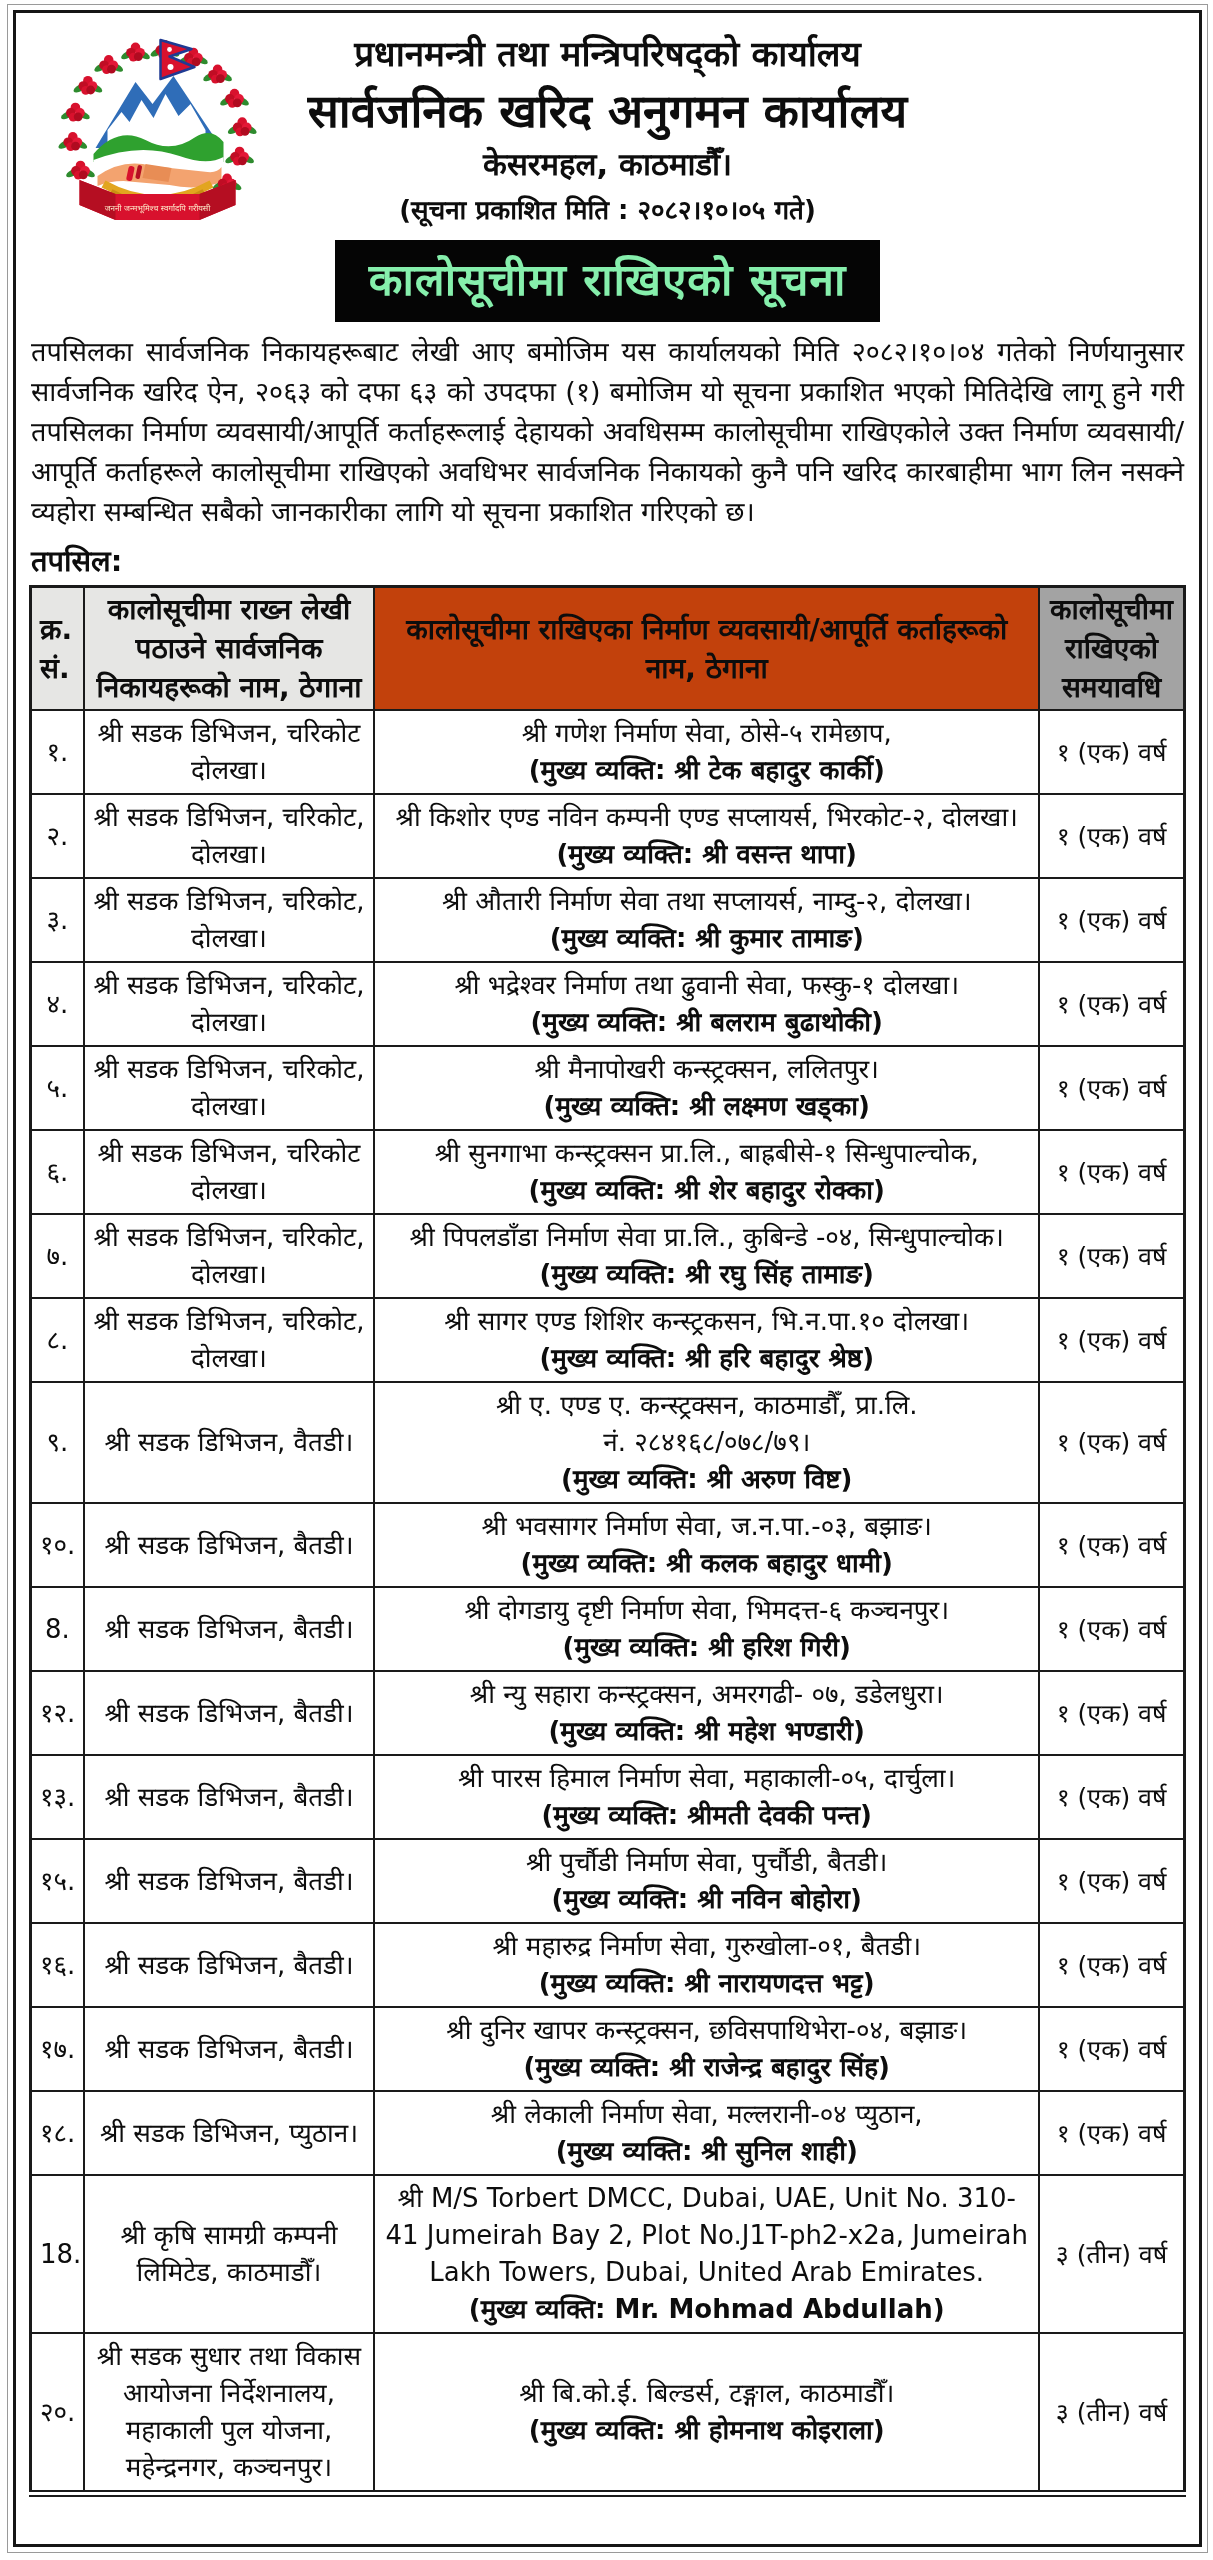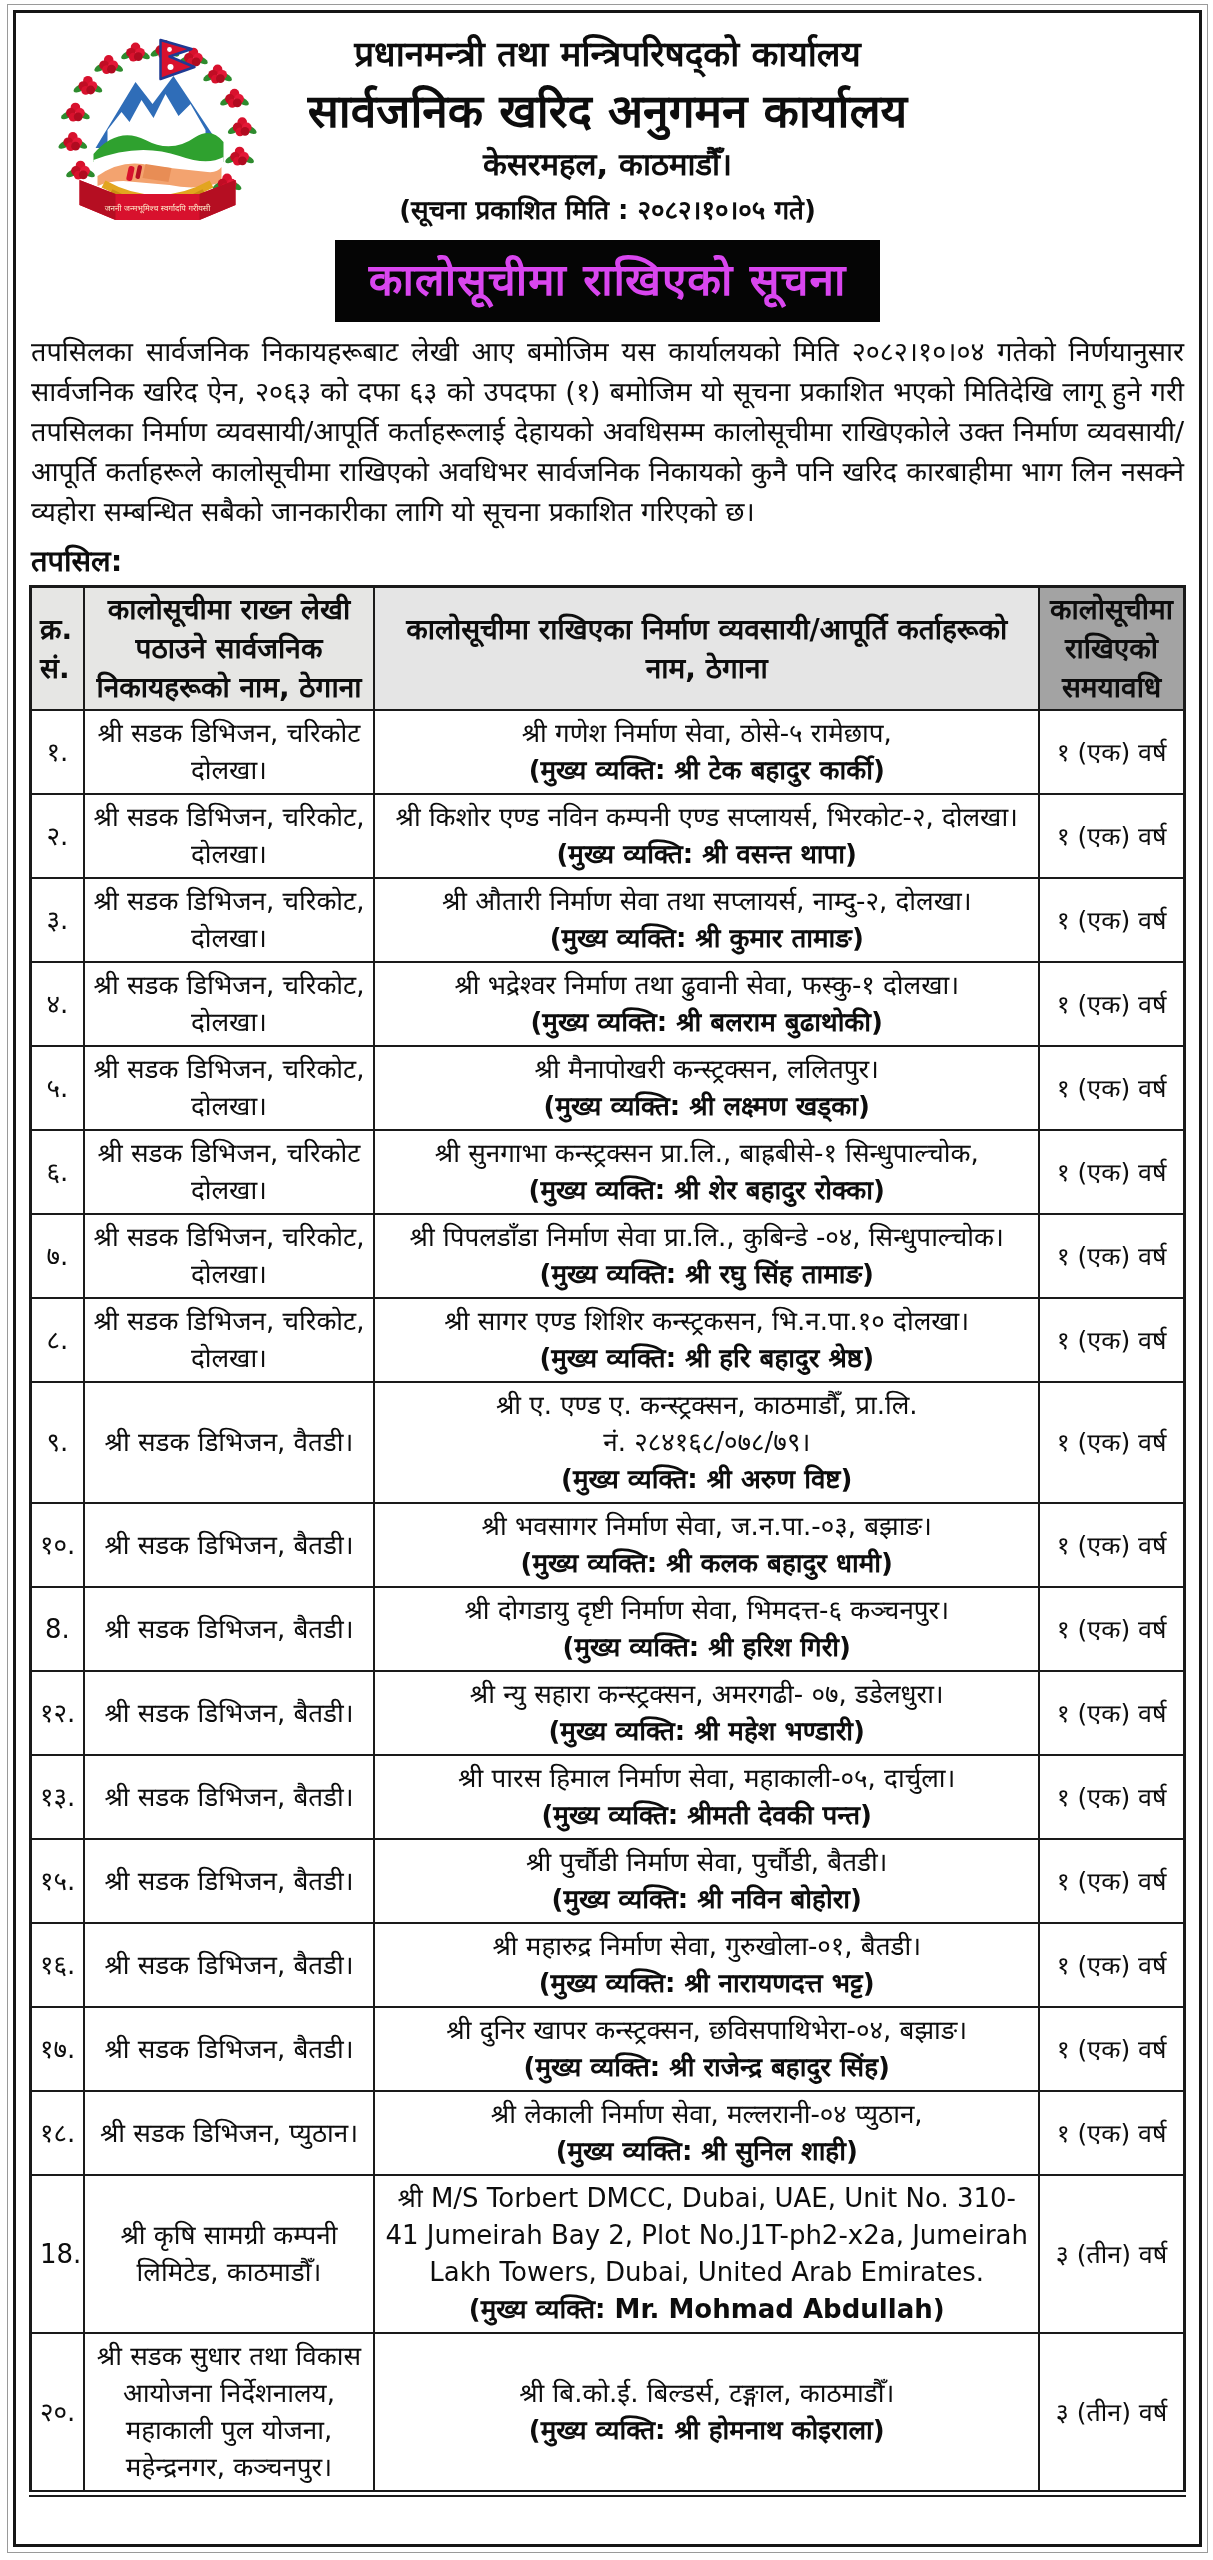--- a/index.html
+++ b/index.html
@@ -153,39 +153,39 @@
           <circle cx="112" cy="15.5" r="2.4" fill="#ffffff"></circle>
           <circle cx="113" cy="33" r="3" fill="#ffffff"></circle>
         </svg>
       </div>
       <div class="office-line-1">प्रधानमन्त्री तथा मन्त्रिपरिषद्को कार्यालय</div>
       <div class="office-line-2">सार्वजनिक खरिद अनुगमन कार्यालय</div>
       <div class="address-line">केसरमहल, काठमाडौँ।</div>
       <div class="date-line">(सूचना प्रकाशित मिति : २०८२।१०।०५ गते)</div>
     </div>
 
-    <div class="title-banner" style="background: rgb(5, 5, 5); color: #d946ef;">कालोसूचीमा राखिएको सूचना</div>
+    <div class="title-banner" style="background: rgb(5, 5, 5); color: #86efac;">कालोसूचीमा राखिएको सूचना</div>
 
     <p class="intro">तपसिलका सार्वजनिक निकायहरूबाट लेखी आए बमोजिम यस कार्यालयको मिति २०८२।१०।०४ गतेको निर्णयानुसार सार्वजनिक खरिद ऐन, २०६३ को दफा ६३ को उपदफा (१) बमोजिम यो सूचना प्रकाशित भएको मितिदेखि लागू हुने गरी तपसिलका निर्माण व्यवसायी/आपूर्ति कर्ताहरूलाई देहायको अवधिसम्म कालोसूचीमा राखिएकोले उक्त निर्माण व्यवसायी/आपूर्ति कर्ताहरूले कालोसूचीमा राखिएको अवधिभर सार्वजनिक निकायको कुनै पनि खरिद कारबाहीमा भाग लिन नसक्ने व्यहोरा सम्बन्धित सबैको जानकारीका लागि यो सूचना प्रकाशित गरिएको छ।</p>
 
     <div class="details-label">तपसिल:</div>
 
     <table class="blacklist">
       <colgroup>
         <col class="w-sn">
           <col class="w-entity">
           <col class="w-contractor">
           <col class="w-duration">
       </colgroup>
       <thead>
         <tr>
           <th class="c-sn" style="background: rgb(230, 230, 228); margin-left: 23px;">क्र.
 सं.</th>
           <th class="c-entity" style="background: rgb(230, 230, 228);">कालोसूचीमा राख्न लेखी पठाउने सार्वजनिक निकायहरूको नाम, ठेगाना</th>
-          <th class="c-contractor" style="background: #e5e5e5;">कालोसूचीमा राखिएका निर्माण व्यवसायी/आपूर्ति कर्ताहरूको नाम, ठेगाना</th>
+          <th class="c-contractor" style="background: #c2410c;">कालोसूचीमा राखिएका निर्माण व्यवसायी/आपूर्ति कर्ताहरूको नाम, ठेगाना</th>
           <th class="c-duration" style="background: #a3a3a3;">कालोसूचीमा राखिएको समयावधि</th>
         </tr>
       </thead>
       <tbody>
           <tr>
             <td class="c-sn">१.</td>
             <td class="c-entity">श्री सडक डिभिजन, चरिकोट दोलखा।</td>
             <td class="c-contractor">
               <div class="contractor-name">श्री गणेश निर्माण सेवा, ठोसे-५ रामेछाप,</div>
               <div class="key-person">(मुख्य व्यक्ति: श्री टेक बहादुर कार्की)</div>

